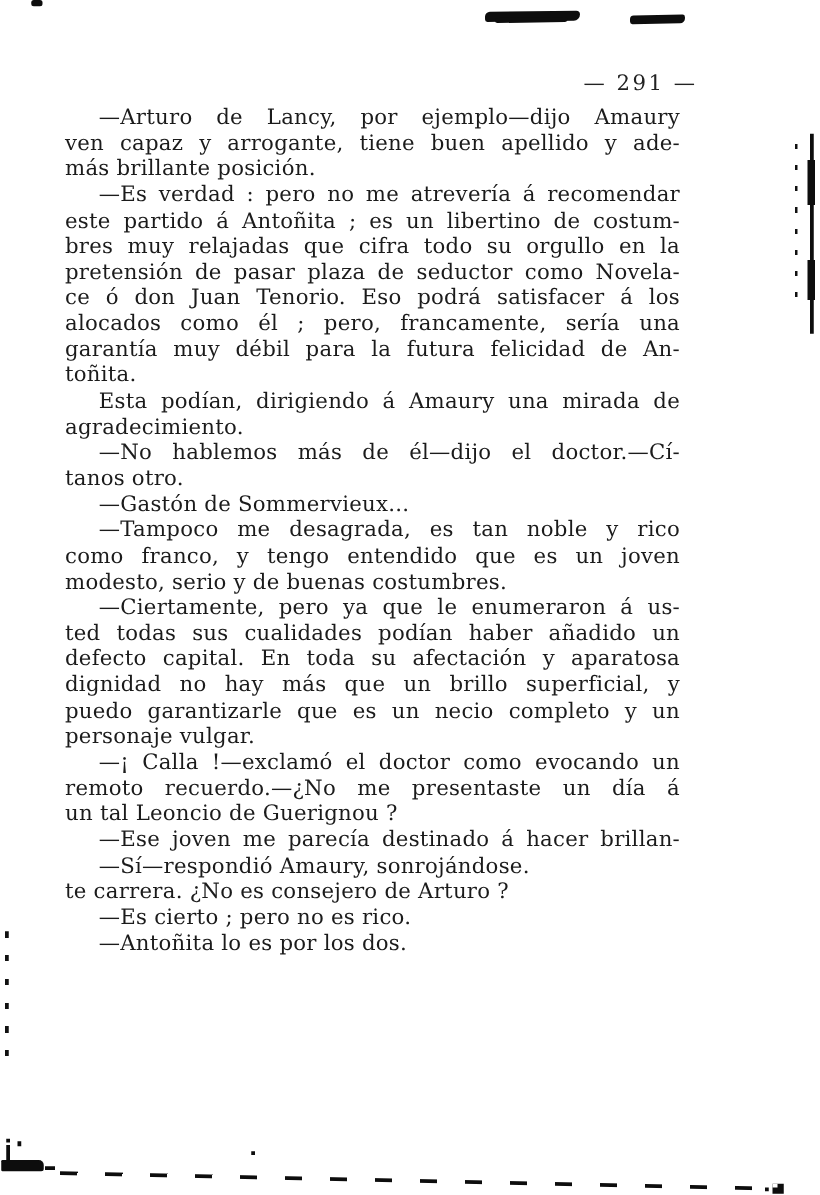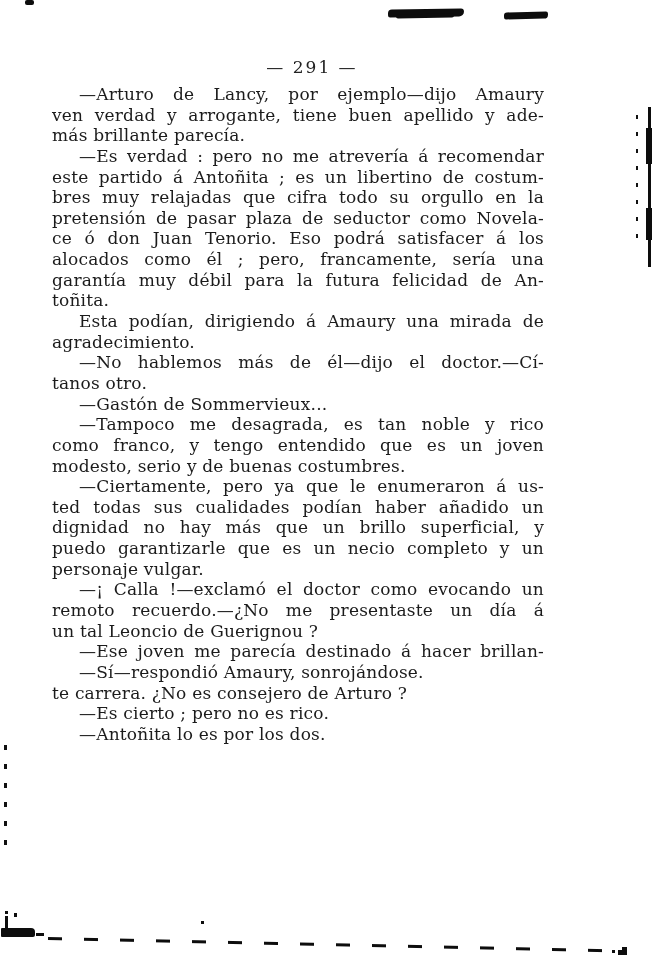--- a/index.html
+++ b/index.html
@@ -11,21 +11,21 @@
   .page {
     position: relative;
     width: 656px; height: 956px;
     background: #ffffff;
     font-family: "DejaVu Serif", "Liberation Serif", serif;
     color: #1b1b1b;
   }
   .page-number {
     position: absolute;
     top: 57px; left: 66px; width: 492px;
-    text-align: center;
+    text-align: right;
     font-size: 17px;
     letter-spacing: 2px;
     color: #222;
   }
   .text-block {
     position: absolute;
     top: 84px; left: 52px; width: 492px;
     font-size: 17px;
     letter-spacing: 0.2px;
     color: #1b1b1b;
@@ -75,40 +75,41 @@
 </style>
 </head>
 <body>
 
 <div class="page">
 
   <div class="page-number">— 291 —</div>
 
   <div class="text-block">
       <div class="line indent">—Arturo de Lancy, por ejemplo—dijo Amaury</div>
-      <div class="line">ven verdad y arrogante, tiene buen apellido y ade-</div>
-      <div class="line last">más brillante parecía.</div>
+      <div class="line">ven capaz y arrogante, tiene buen apellido y ade-</div>
+      <div class="line last">más brillante posición.</div>
       <div class="line indent">—Es verdad : pero no me atrevería á recomendar</div>
       <div class="line">este partido á Antoñita ; es un libertino de costum-</div>
       <div class="line">bres muy relajadas que cifra todo su orgullo en la</div>
       <div class="line">pretensión de pasar plaza de seductor como Novela-</div>
       <div class="line">ce ó don Juan Tenorio. Eso podrá satisfacer á los</div>
       <div class="line">alocados como él ; pero, francamente, sería una</div>
       <div class="line">garantía muy débil para la futura felicidad de An-</div>
       <div class="line last">toñita.</div>
       <div class="line indent">Esta podían, dirigiendo á Amaury una mirada de</div>
       <div class="line last">agradecimiento.</div>
       <div class="line indent">—No hablemos más de él—dijo el doctor.—Cí-</div>
       <div class="line last">tanos otro.</div>
       <div class="line indent last">—Gastón de Sommervieux...</div>
       <div class="line indent">—Tampoco me desagrada, es tan noble y rico</div>
       <div class="line">como franco, y tengo entendido que es un joven</div>
       <div class="line last">modesto, serio y de buenas costumbres.</div>
       <div class="line indent">—Ciertamente, pero ya que le enumeraron á us-</div>
       <div class="line">ted todas sus cualidades podían haber añadido un</div>
+      <div class="line">defecto capital. En toda su afectación y aparatosa</div>
       <div class="line">dignidad no hay más que un brillo superficial, y</div>
       <div class="line">puedo garantizarle que es un necio completo y un</div>
       <div class="line last">personaje vulgar.</div>
       <div class="line indent">—¡ Calla !—exclamó el doctor como evocando un</div>
       <div class="line">remoto recuerdo.—¿No me presentaste un día á</div>
       <div class="line last">un tal Leoncio de Guerignou ?</div>
       <div class="line indent">—Ese joven me parecía destinado á hacer brillan-</div>
       <div class="line indent last">—Sí—respondió Amaury, sonrojándose.</div>
       <div class="line last">te carrera. ¿No es consejero de Arturo ?</div>
       <div class="line indent last">—Es cierto ; pero no es rico.</div>

